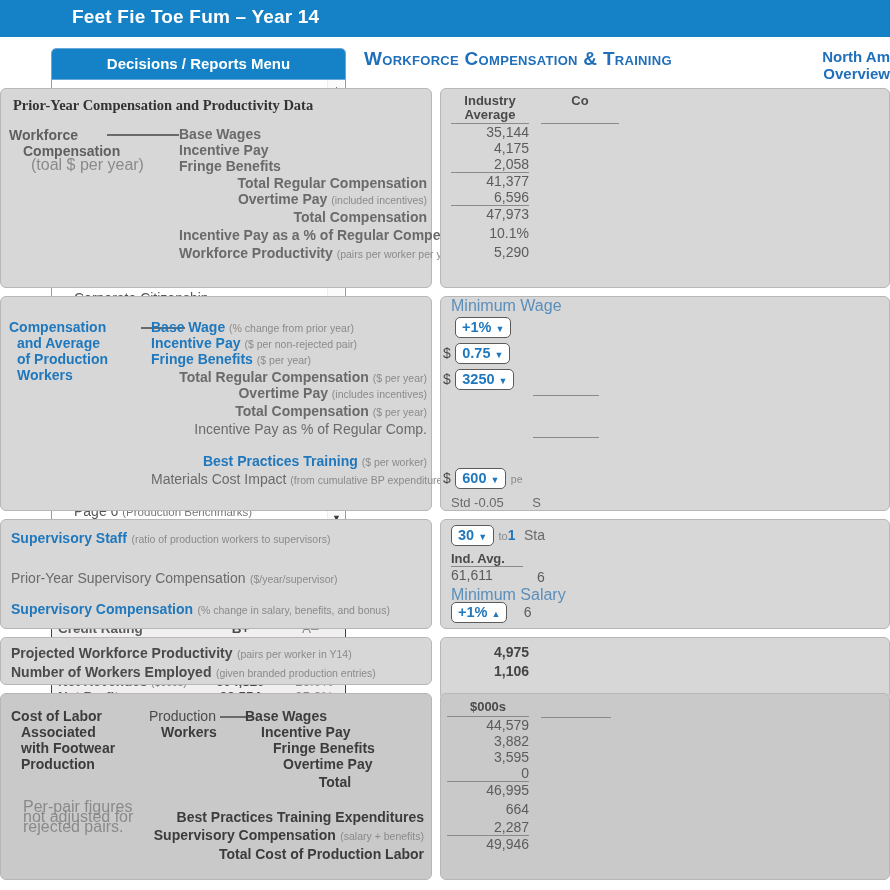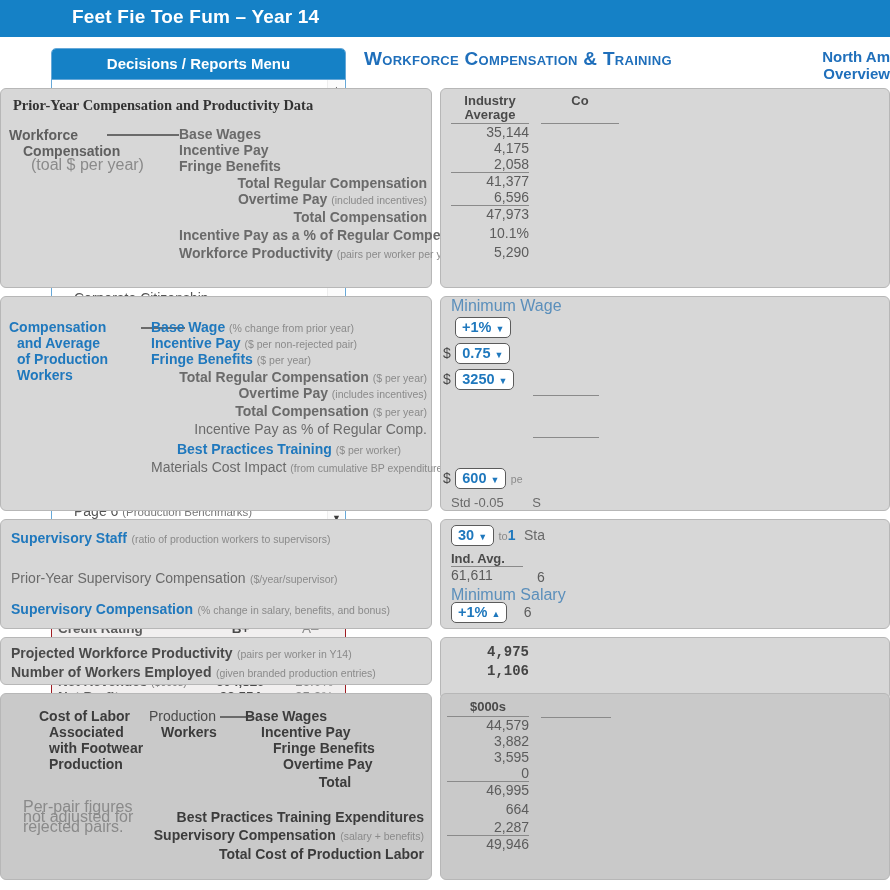--- a/index.html
+++ b/index.html
@@ -393,21 +393,21 @@
   <div class="leader" style="position:absolute;left:140px;top:30px;width:44px;"></div>
 
   <div style="position:absolute;left:150px;top:22px;width:276px;">
     <div class="row-lbl blue" style="text-align:left;"><span>Base Wage</span> <span class="paren">(% change from prior year)</span></div>
     <div class="row-lbl blue" style="text-align:left;"><span>Incentive Pay</span> <span class="paren">($ per non-rejected pair)</span></div>
     <div class="row-lbl blue" style="text-align:left;"><span>Fringe Benefits</span> <span class="paren">($ per year)</span></div>
     <div class="row-lbl" style="text-align:right;padding-top:2px;"><span>Total Regular Compensation</span> <span class="paren">($ per year)</span></div>
     <div class="row-lbl" style="text-align:right;"><span>Overtime Pay</span> <span class="paren">(includes incentives)</span></div>
     <div class="row-lbl" style="text-align:right;padding-top:2px;"><span>Total Compensation</span> <span class="paren">($ per year)</span></div>
     <div class="row-lbl plain" style="text-align:right;padding-top:2px;">Incentive Pay as % of Regular Comp.</div>
-    <div class="row-lbl blue" style="text-align:center;padding-top:4px;"><span>Best Practices Training</span> <span class="paren">($ per worker)</span></div>
+    <div class="row-lbl blue" style="text-align:right;padding-top:4px;margin-top:12px;"><span>Best Practices Training</span> <span class="paren">($ per worker)</span></div>
     <div class="row-lbl plain" style="text-align:right;padding-top:2px;"><span>Materials Cost Impact</span> <span class="paren">(from cumulative BP expenditures)</span></div>
   </div>
 </div>
 
 <div class="card right" style="top:296px;height:215px;">
   <div class="tiny" style="position:absolute;left:10px;top:4px;color:#5b8fbb;">Minimum Wage</div>
 
   <div style="position:absolute;left:14px;top:20px;">
     <span class="dd"><span>+1%</span><span class="car">▼</span></span>
   </div>
@@ -471,27 +471,27 @@
 <div class="card left" style="top:637px;height:48px;">
   <div style="position:absolute;left:10px;top:6px;">
     <span class="row-lbl" style="color:#4a4a4a;">Projected Workforce Productivity</span>
     <span class="paren">(pairs per worker in Y14)</span>
   </div>
   <div style="position:absolute;left:10px;top:25px;">
     <span class="row-lbl" style="color:#4a4a4a;">Number of Workers Employed</span>
     <span class="paren">(given branded production entries)</span>
   </div>
 </div>
-<div class="card right" style="top:637px;height:63px;font-family:Liberation Mono, monospace;">
+<div class="card right" style="top:637px;height:63px;">
   <div class="numcol" style="position:absolute;left:0;top:6px;width:88px;font-weight:bold;color:#444;">4,975</div>
   <div class="numcol" style="position:absolute;left:0;top:25px;width:88px;font-weight:bold;color:#444;">1,106</div>
 </div>
 
 <div class="card left" style="top:693px;height:187px;background:#c9c9c9;">
-  <div style="position:absolute;left:10px;top:14px;width:130px;margin-left:28px;">
+  <div style="position:absolute;left:10px;top:14px;width:130px;">
     <div class="row-lbl" style="color:#3c3c3c;">Cost of Labor</div>
     <div class="row-lbl" style="color:#3c3c3c;padding-left:10px;">Associated</div>
     <div class="row-lbl" style="color:#3c3c3c;padding-left:10px;">with Footwear</div>
     <div class="row-lbl" style="color:#3c3c3c;padding-left:10px;">Production</div>
   </div>
   <div style="position:absolute;left:22px;top:108px;">
     <div class="tiny">Per-pair figures</div>
     <div class="tiny">not adjusted for</div>
     <div class="tiny">rejected pairs.</div>
   </div>

